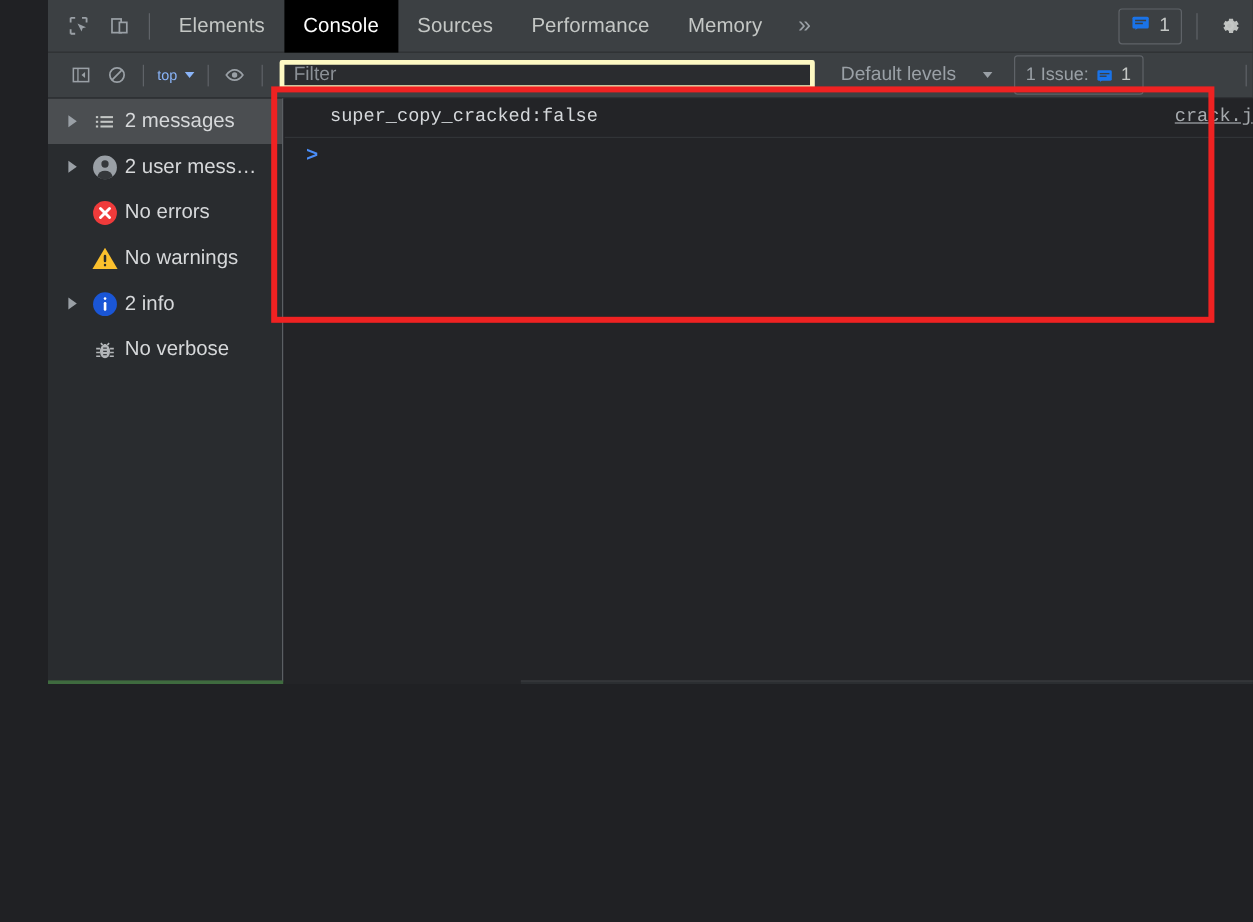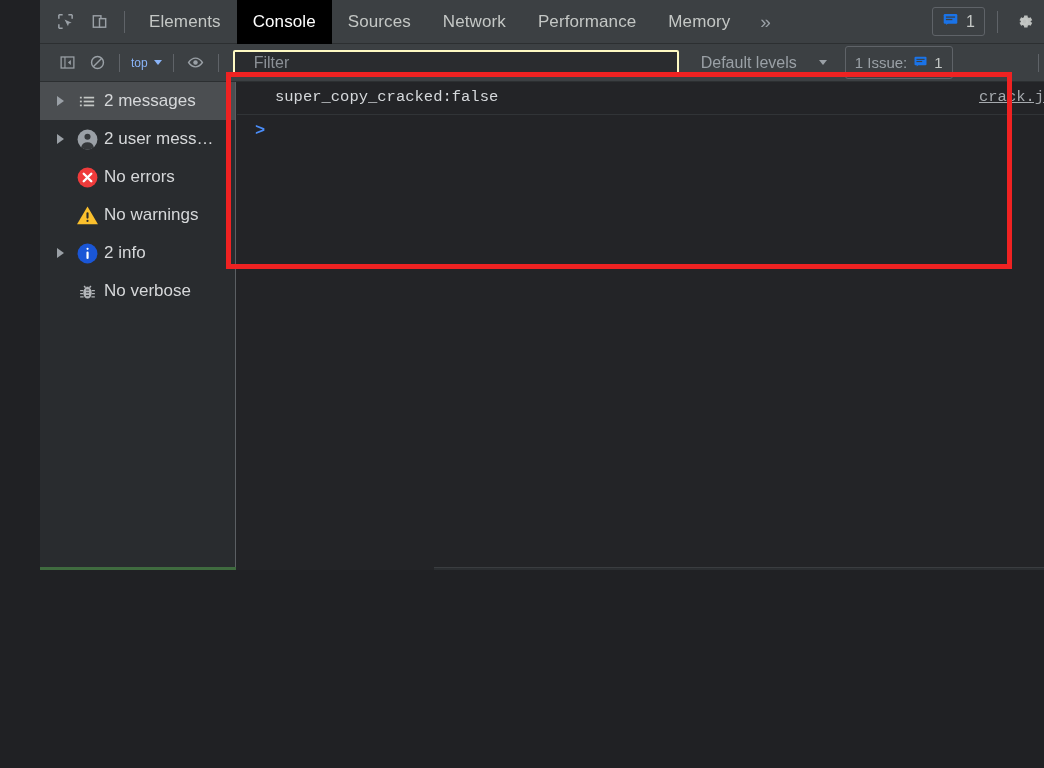--- a/index.html
+++ b/index.html
@@ -62,31 +62,31 @@
   }
   .fb-icon.first { margin-left:12px; }
   .vdiv2 { width:1px; height:18px; background:#5f6368; margin:0 7px; }
   .ctx-sel {
     display:flex; align-items:center; gap:6px;
     color:#8ab4f8; font-size:12px; padding:0 4px;
   }
   .caret { width:0;height:0;border-left:4.5px solid transparent;border-right:4.5px solid transparent;border-top:5px solid currentColor; }
   .filter-input {
     flex:0 0 auto; width:446px; height:25px; margin-left:7px;
-    background:#2a2c2f; border:2px solid #fef9c3; border-radius:2px;
+    background:#2a2c2f; border:4px solid #fef9c3; border-radius:2px;
     color:#22c55e; font-size:16px; font-family:"Liberation Sans",sans-serif;
-    padding:0 19px; outline:none;
+    padding:0 8px; outline:none;
   }
   .filter-input::placeholder { color:#8b9096; opacity:1; }
   .levels {
     display:flex; align-items:center; gap:22px; color:#9aa0a6; font-size:16px;
     margin-left:18px; padding:0 4px;
   }
   .issue-pill2 {
-    display:flex; align-items:flex-start; gap:6px;
+    display:flex; align-items:flex-end; gap:6px;
     border:1px solid #5f6368; border-radius:3px;
     padding:7px 9px; margin-left:14px;
     color:#9aa0a6; font-size:15px; white-space:nowrap;
   }
   .issue-pill2 .n2 { color:#c4c7c5; }
   .fb-right { margin-left:auto; display:flex; align-items:center; padding-right:8px; }
 
   
   .sidebar {
     position:absolute; top:82px; left:0; width:196px; bottom:2px;
@@ -169,21 +169,20 @@
         <rect x="3.5" y="4" width="8" height="12" stroke="#9aa0a6" stroke-width="1.5" fill="none"></rect>
         <rect x="10" y="7" width="6.5" height="9" stroke="#9aa0a6" stroke-width="1.5" fill="#3c4043"></rect>
       </svg>
     </div>
     <div class="vdiv"></div>
 
     <div class="tabs">
       <div class="tab">Elements</div>
       <div class="tab active">Console</div>
       <div class="tab">Sources</div>
-      <div class="tab">Network</div>
       <div class="tab">Performance</div>
       <div class="tab">Memory</div>
     </div>
     <div class="chev-more">»</div>
 
     <div class="tb-right">
       <div class="issues-pill">
         <span>
           <svg width="17" height="17" viewBox="0 0 20 20">
             <rect x="2" y="3.5" width="16" height="11.5" rx="1.5" fill="#1a73e8"></rect>

